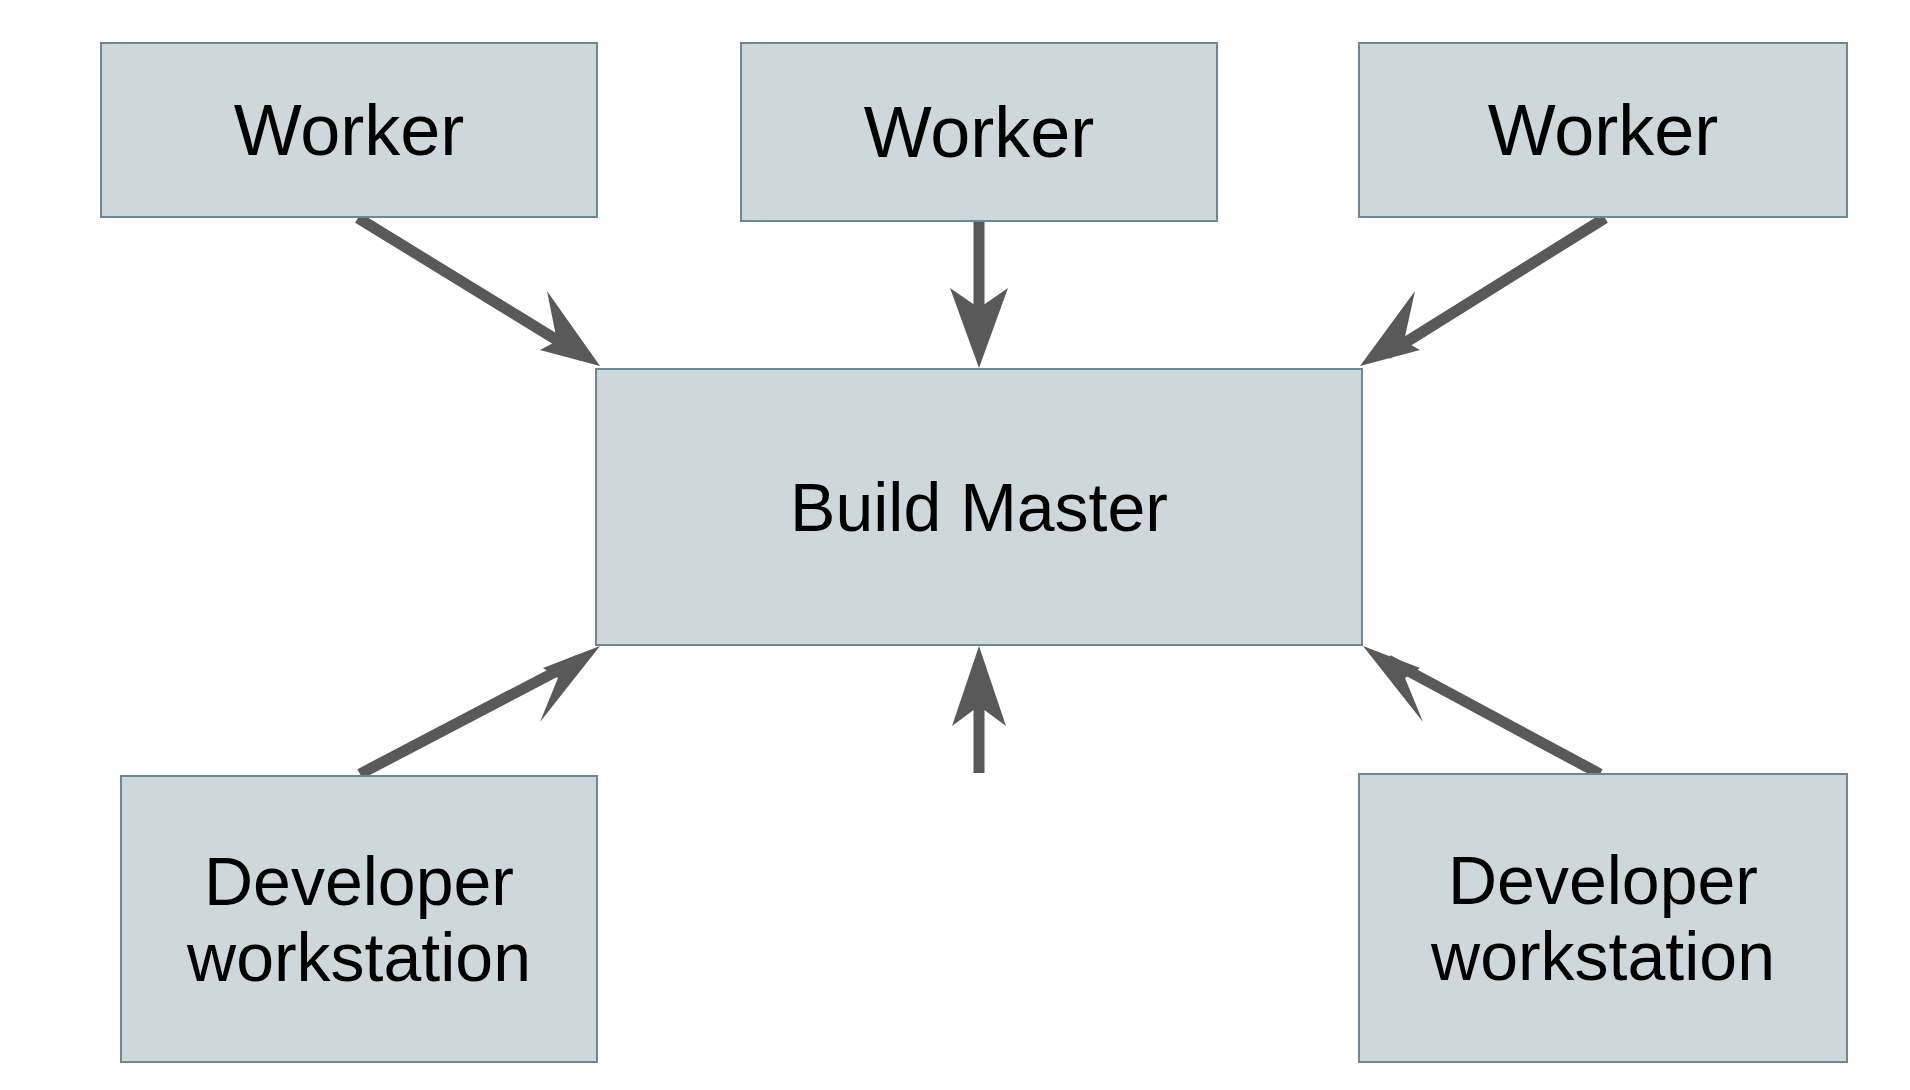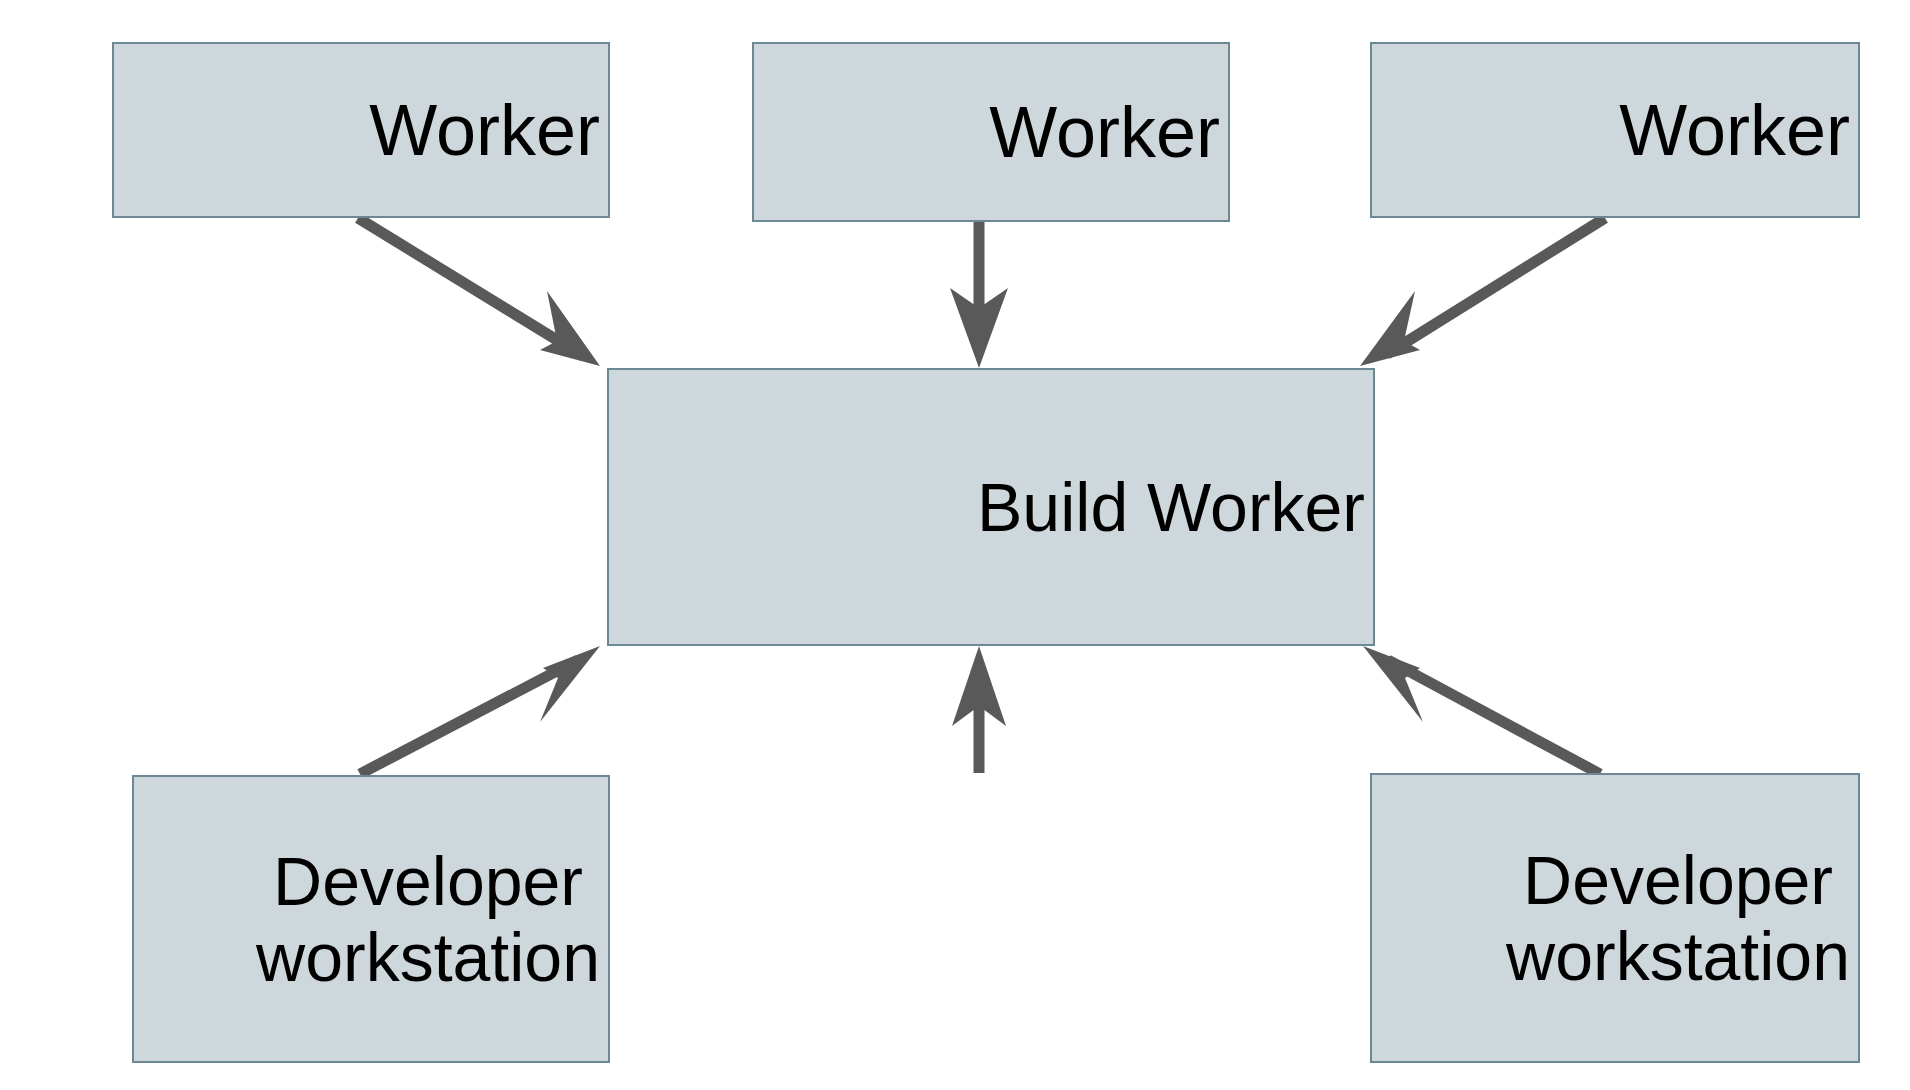--- a/index.html
+++ b/index.html
@@ -23,26 +23,25 @@
     height: 1090px;
     pointer-events: none;
   }
   .node {
     position: absolute;
     box-sizing: border-box;
     background: #ced8dc;
     border: 2px solid #6b8894;
     display: flex;
     align-items: center;
-    justify-content: flex-end;
+    justify-content: center;
     text-align: center;
     color: #000000;
     line-height: 1.12;
     z-index: 2;
-    margin-left: 12px;
   }
   .node-label {
     display: block;
     white-space: pre-line;
     padding: 0 8px;
   }
 
   
   #worker-left   { left: 100px;  top: 42px;  width: 498px; height: 176px; font-size: 72px; }
   #worker-mid    { left: 740px;  top: 42px;  width: 478px; height: 180px; font-size: 72px; }
@@ -100,21 +99,21 @@
 
   <div class="node" id="worker-mid">
     <span class="node-label">Worker</span>
   </div>
 
   <div class="node" id="worker-right">
     <span class="node-label">Worker</span>
   </div>
 
   <div class="node" id="build-master">
-    <span class="node-label">Build Worker</span>
+    <span class="node-label">Build Master</span>
   </div>
 
   <div class="node" id="dev-left">
     <span class="node-label">Developer
 workstation</span>
   </div>
 
 
   <div class="node" id="dev-right">
     <span class="node-label">Developer

